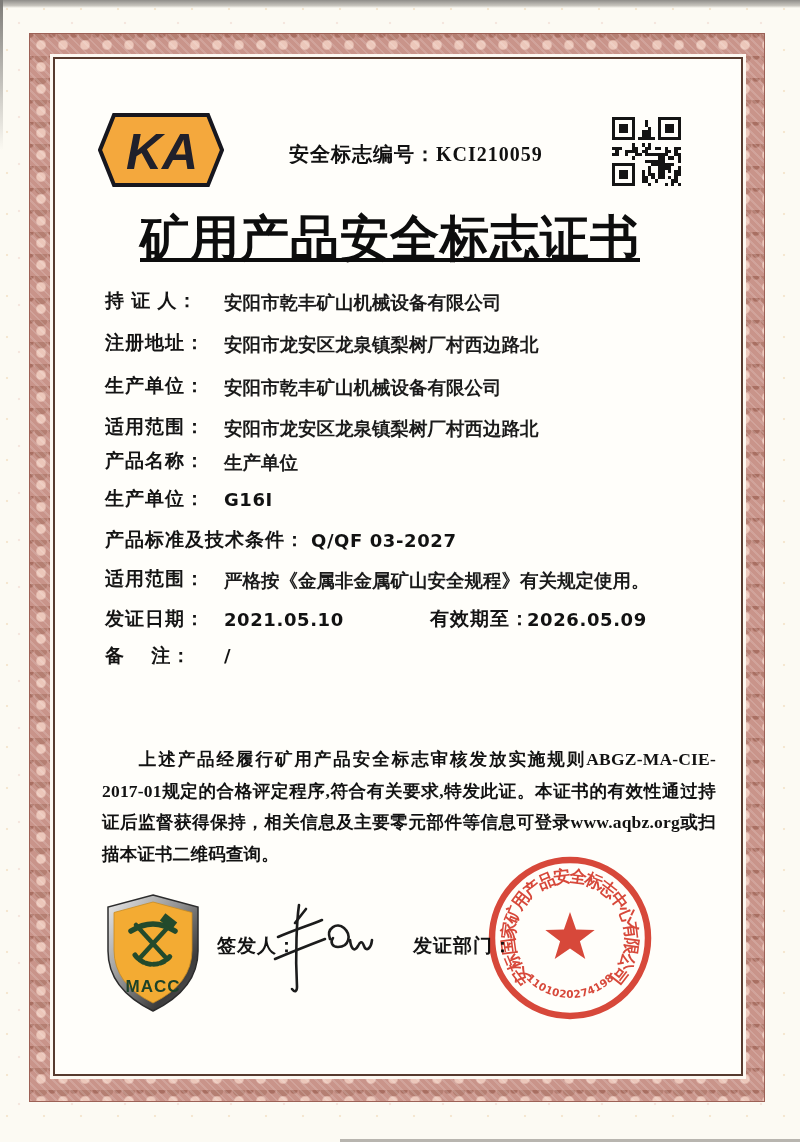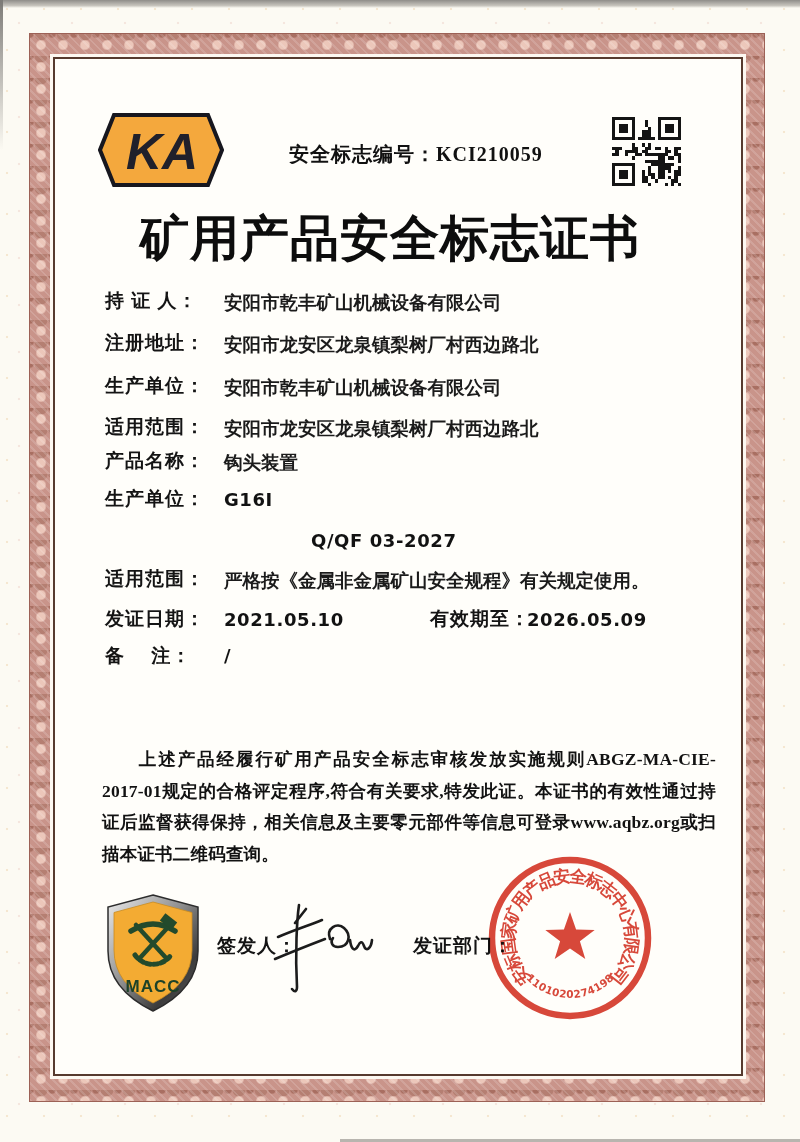--- a/index.html
+++ b/index.html
@@ -39,21 +39,21 @@
   .val-cn{position:absolute;z-index:4;font-weight:600;font-size:18.5px;line-height:1.25;
        color:#1b1b1b;font-family:"Liberation Serif",serif;}
   .val-num{position:absolute;z-index:4;font-weight:700;font-size:18px;line-height:1.1;
        color:#121212;letter-spacing:0.6px;font-family:"DejaVu Sans",sans-serif;}
 
   .certno{position:absolute;left:289px;top:141px;z-index:4;}
   .certno .l{font-weight:800;font-size:20px;color:#111;letter-spacing:1px;}
   .certno .v{font-weight:700;font-size:20px;color:#111;font-family:"Liberation Serif",serif;letter-spacing:1px;margin-top:48px;}
 
   .title{position:absolute;left:60px;right:80px;top:206px;z-index:4;text-align:center;
-    font-family:"Liberation Serif",serif;font-weight:900;font-size:49px;color:#0d0d0d;letter-spacing:1px;}
+    font-family:"Liberation Serif",serif;font-weight:900;font-size:49px;color:#0d0d0d;letter-spacing:1px;text-decoration:underline;}
 
   .watermark{position:absolute;left:58px;top:506px;width:690px;z-index:3;
     font-family:"Liberation Sans",sans-serif;font-weight:800;font-size:84px;line-height:1;
     color:#c7c7c7;opacity:0.5;white-space:nowrap;letter-spacing:0;}
 
   .para{position:absolute;left:102px;top:744px;width:614px;z-index:4;
     font-family:"Liberation Serif",serif;font-weight:700;font-size:17.5px;line-height:31.5px;
     color:#121212;text-indent:2.1em;text-align:justify;letter-spacing:0.2px;}
 
   .seal{position:absolute;left:484px;top:852px;width:172px;height:172px;z-index:6;
@@ -299,25 +299,26 @@
   <div class="lbl" style="left:105px;top:333px">注册地址：</div>
   <div class="val-cn" style="left:224px;top:334px">安阳市龙安区龙泉镇梨树厂村西边路北</div>
 
   <div class="lbl" style="left:105px;top:376px">生产单位：</div>
   <div class="val-cn" style="left:224px;top:377px">安阳市乾丰矿山机械设备有限公司</div>
 
   <div class="lbl" style="left:105px;top:417px">适用范围：</div>
   <div class="val-cn" style="left:224px;top:418px">安阳市龙安区龙泉镇梨树厂村西边路北</div>
 
   <div class="lbl" style="left:105px;top:451px">产品名称：</div>
-  <div class="val-cn" style="left:224px;top:452px">钩头装置</div>
+  <div class="val-cn" style="left:224px;top:452px">生产单位</div>
 
   <div class="lbl" style="left:105px;top:489px">生产单位：</div>
   <div class="val-num" style="left:224px;top:490px">G16Ⅰ</div>
 
+  <div class="lbl" style="left:105px;top:530px">产品标准及技术条件：</div>
   <div class="val-num" style="left:311px;top:531px">Q/QF 03-2027</div>
 
   <div class="lbl" style="left:105px;top:569px">适用范围：</div>
   <div class="val-cn" style="left:224px;top:570px">严格按《金属非金属矿山安全规程》有关规定使用。</div>
 
   <div class="lbl" style="left:105px;top:609px">发证日期：</div>
   <div class="val-num" style="left:224px;top:610px">2021.05.10</div>
 
   <div class="lbl" style="left:430px;top:609px">有效期至：</div>
   <div class="val-num" style="left:527px;top:610px">2026.05.09</div>

